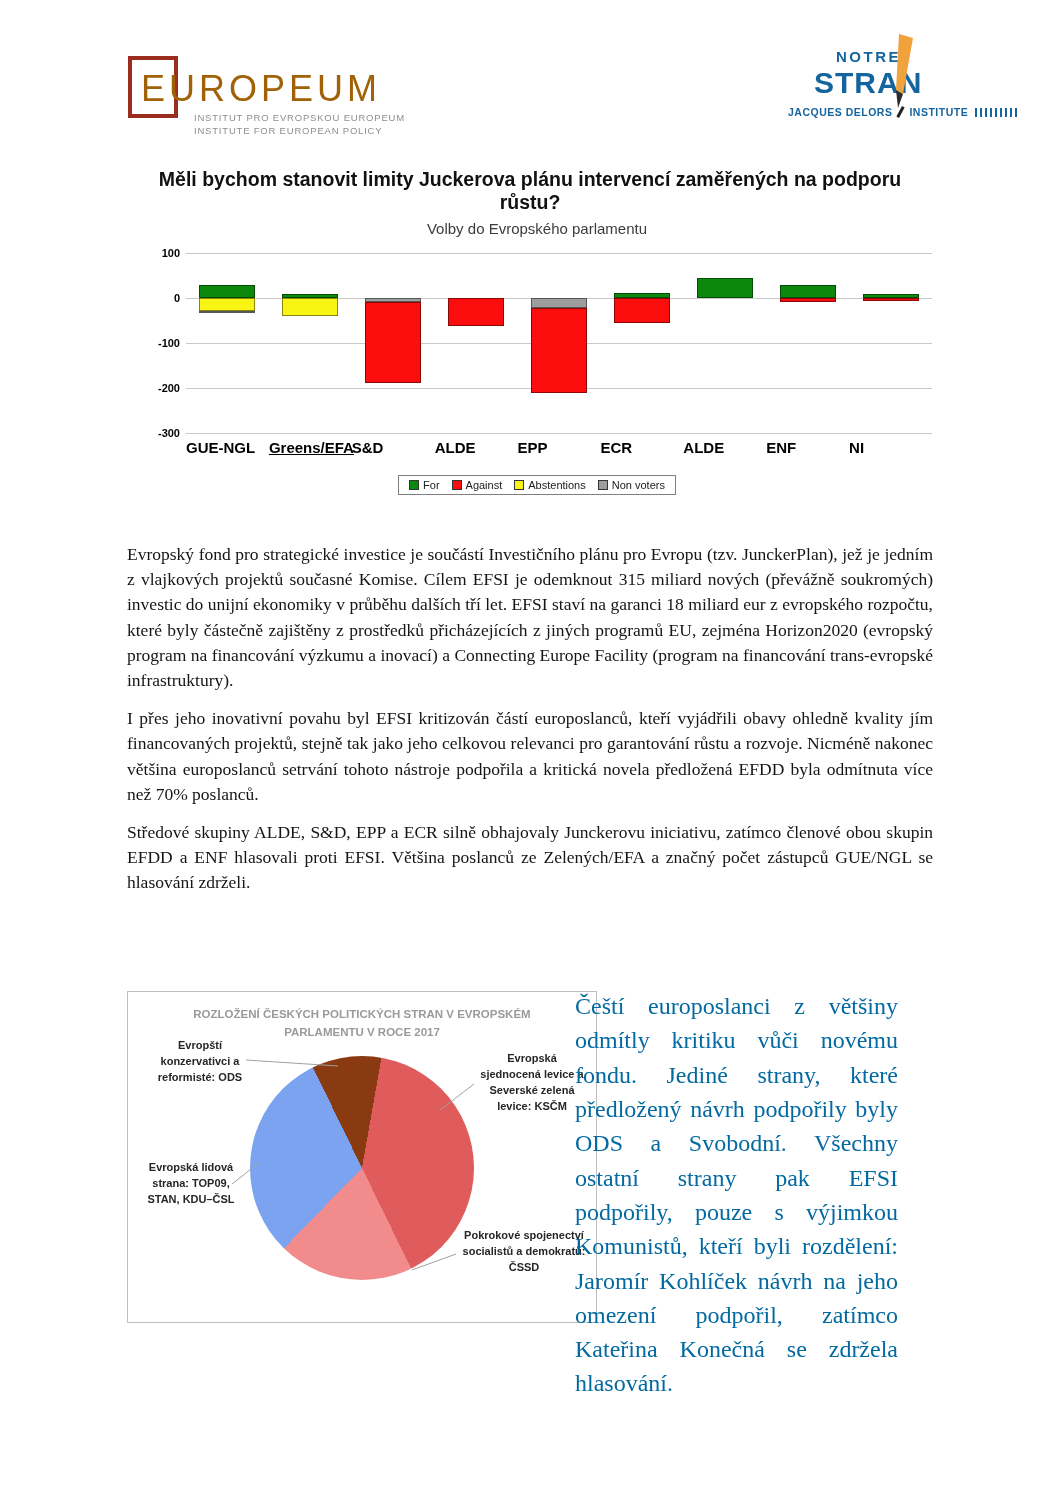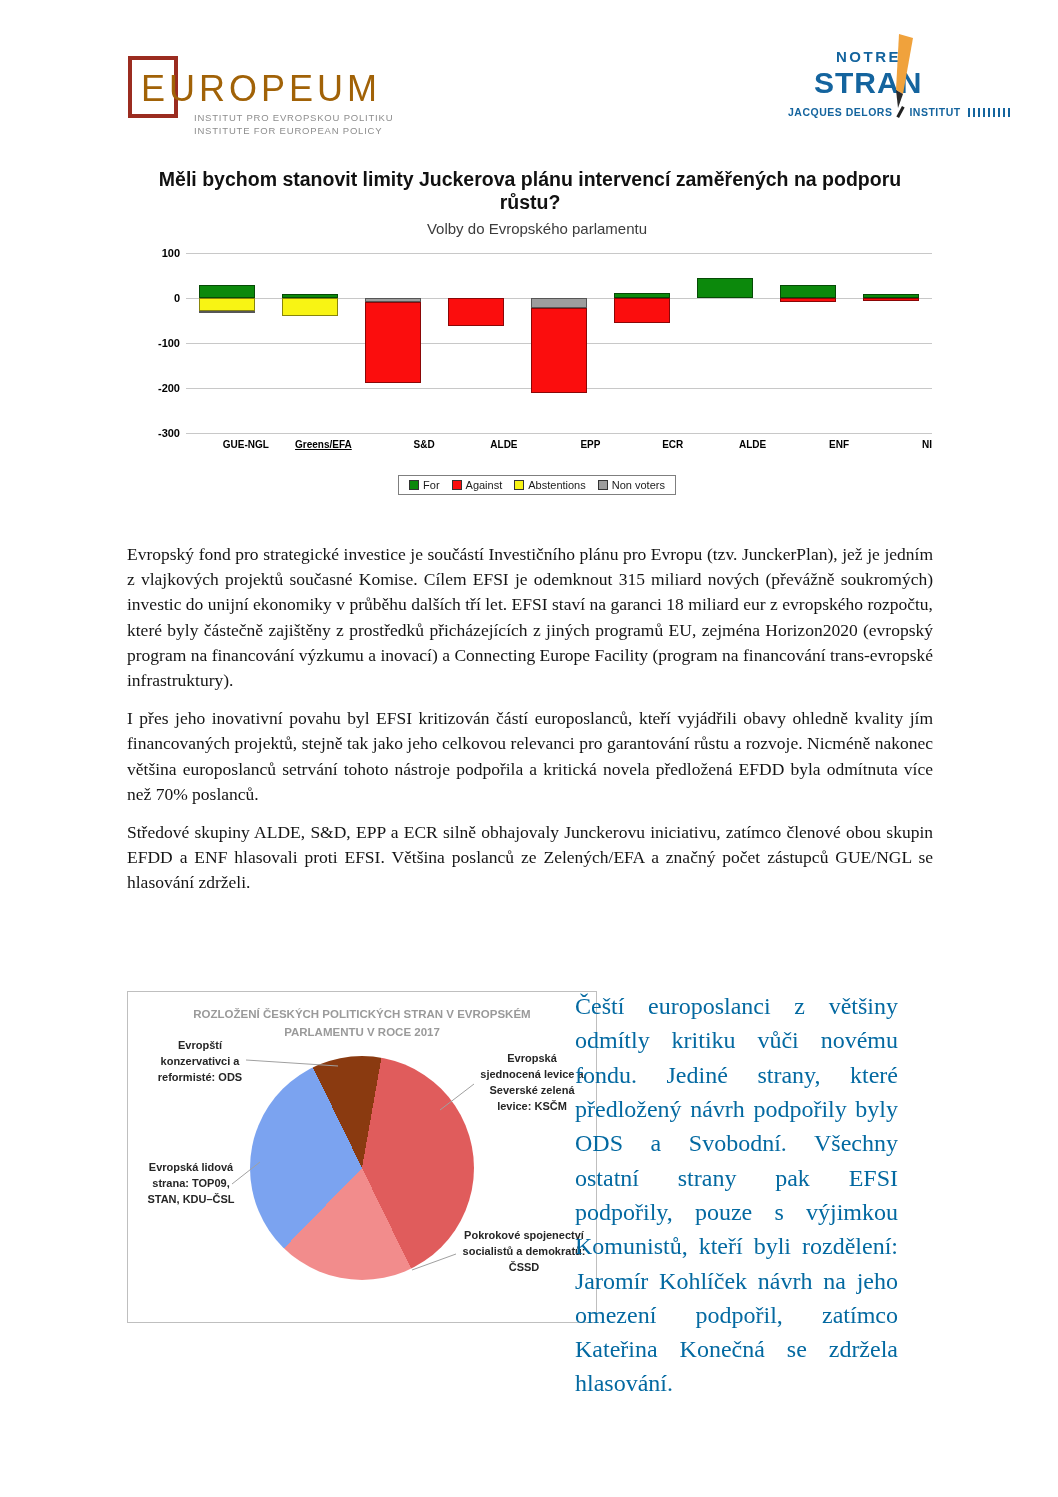--- a/index.html
+++ b/index.html
@@ -32,21 +32,21 @@
                font-family:"Liberation Sans", sans-serif; font-weight:bold; font-size:19.5px; color:#111; }
 
   
   .bar-chart { position:absolute; left:142px; top:220px; width:790px; font-family:"Liberation Sans", sans-serif; }
   .bar-title { text-align:center; font-size:15px; color:#3c3c3c; margin-bottom:16px; }
   .plot { position:relative; margin-left:44px; width:746px; height:180px; }
   .gridline { position:absolute; left:0; right:0; height:1px; background:#c8c8c8; }
   .ytick { position:absolute; left:-46px; width:40px; text-align:right; font-size:11px; font-weight:bold;
            color:#000; transform:translateY(-50%); }
   .seg { position:absolute; border:1px solid rgba(0,0,0,0.45); }
-  .xtick { position:absolute; top:186px; text-align:right; font-size:10px; font-weight:bold; color:#000; }
+  .xtick { position:absolute; top:186px; text-align:left; font-size:15px; font-weight:bold; color:#000; }
   .legend-wrap { text-align:center; margin-top:42px; }
   .legend { display:inline-flex; gap:12px; border:1px solid #7f7f7f; padding:3px 10px;
             font-size:11px; align-items:center; background:#fff; }
   .legend-item { display:inline-flex; align-items:center; gap:4px; }
   .swatch { width:10px; height:10px; border:1px solid #333; display:inline-block; }
 
   
   .body-copy { position:absolute; left:127px; top:542px; width:806px; font-size:17.5px;
                line-height:1.44; text-align:justify; color:#151515; }
   .body-copy p { margin-bottom:13px; }
@@ -69,36 +69,36 @@
 </style>
 </head>
 <body>
 
 <div class="page">
 
   <div class="europeum">
     <div class="eu-box"></div>
     <div class="eu-word">EUROPEUM</div>
     <div class="eu-sub">
-      <div>INSTITUT PRO EVROPSKOU POLITIKU</div>
+      <div>INSTITUT PRO EVROPSKOU EUROPEUM</div>
       <div>INSTITUTE FOR EUROPEAN POLICY</div>
     </div>
   </div>
 
   <div class="notre">
     <div class="ne-top">NOTRE</div>
     <div class="ne-main">STRAN</div>
     <svg class="ne-pencil" width="30" height="78" viewBox="0 0 30 78">
       <polygon points="9,0 23,4 13,60 6,56" fill="#f0a23c"></polygon>
       <polygon points="6,56 13,60 8,74" fill="#2b2b2b"></polygon>
     </svg>
     <div class="ne-sub">
       <span>JACQUES DELORS</span>
       <span class="ne-pencil-glyph"></span>
-      <span>INSTITUT</span>
+      <span>INSTITUTE</span>
       <span class="ne-stripes"></span>
     </div>
   </div>
 
   <h1 class="doc-title">Měli bychom stanovit limity Juckerova plánu intervencí zaměřených na podporu růstu?</h1>
 
   <div class="bar-chart">
     <div class="bar-title">Volby do Evropského parlamentu</div>
     <div class="plot" id="bar-plot">
         <div class="gridline" style="top: 0px;"></div>

